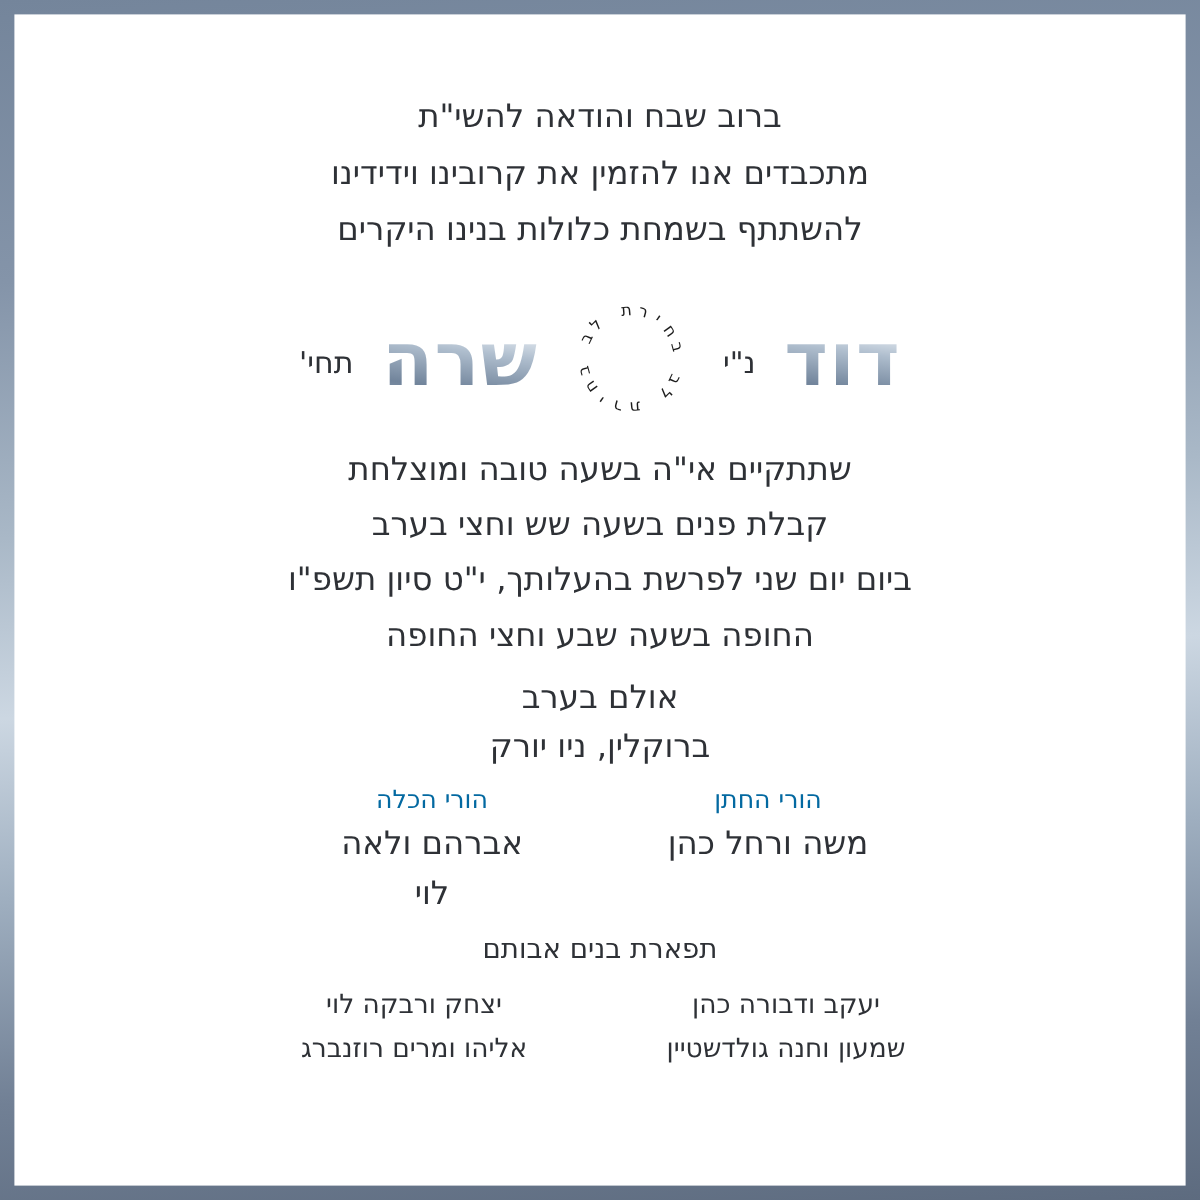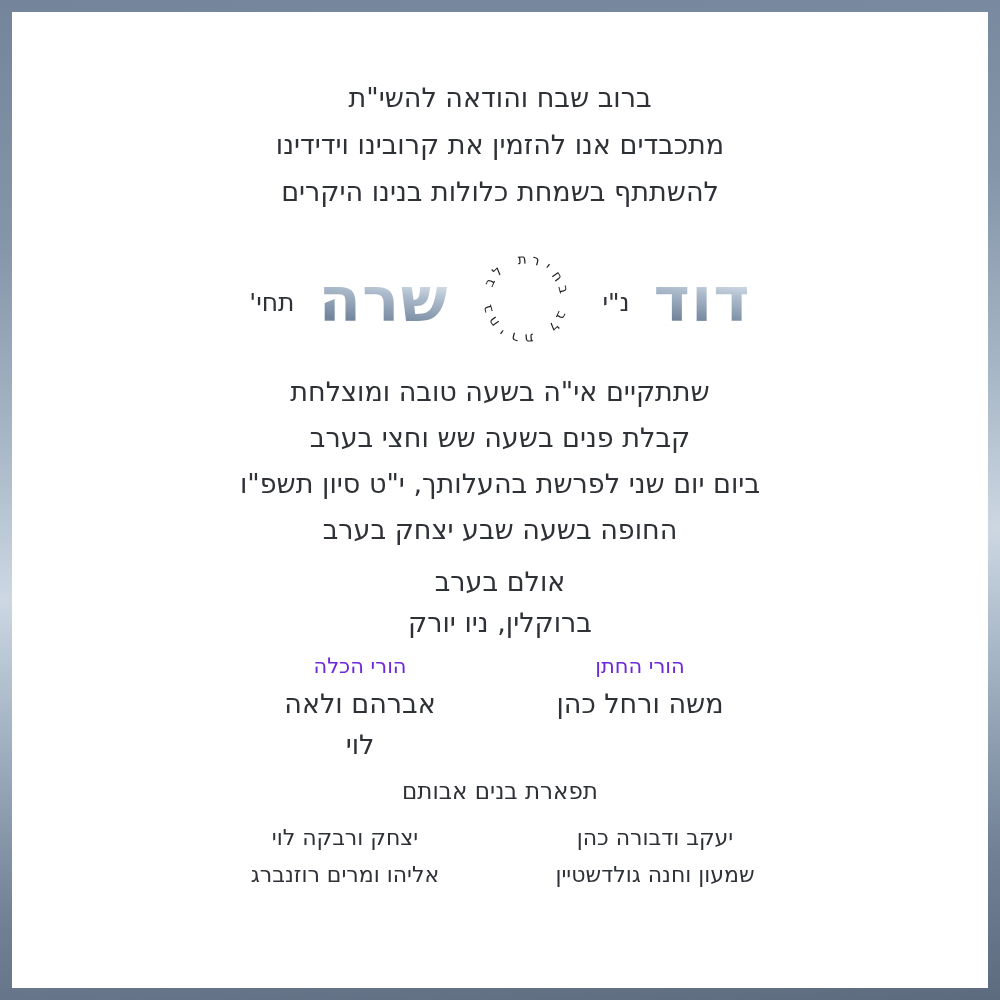--- a/index.html
+++ b/index.html
@@ -85,21 +85,21 @@
   .parents{
     width:560px;
     margin:6px auto 0 auto;
     display:flex;
     direction:rtl;
   }
   .parents .col{flex:1 1 50%;}
   .parent-header{
     font-size:21px;
     line-height:34px;
-    color:#6d28d9;
+    color:#0369a1;
   }
   .parent-names{
     font-size:27px;
     line-height:41px;
     margin-top:0;
   }
   .tiferet{
     margin-top:8px;
     font-size:23px;
     line-height:36px;
@@ -152,21 +152,21 @@
           <span style="left: 92.8478px; top: 56.4862px; transform: translate(-50%, -50%) rotate(-265deg);"> </span>
         </span>
       <span class="metallic">שרה</span>
       <span class="honorific">תחי'</span>
     </div>
 
     <div class="details">
       <div>שתתקיים אי"ה בשעה טובה ומוצלחת</div>
       <div>קבלת פנים בשעה שש וחצי בערב</div>
       <div>ביום יום שני לפרשת בהעלותך, י"ט סיון תשפ"ו</div>
-      <div>החופה בשעה שבע יצחק בערב</div>
+      <div>החופה בשעה שבע וחצי החופה</div>
     </div>
 
     <div class="venue">
       <div>אולם בערב</div>
       <div>ברוקלין, ניו יורק</div>
     </div>
 
     <div class="parents">
       <div class="col">
         <div class="parent-header">הורי החתן</div>

